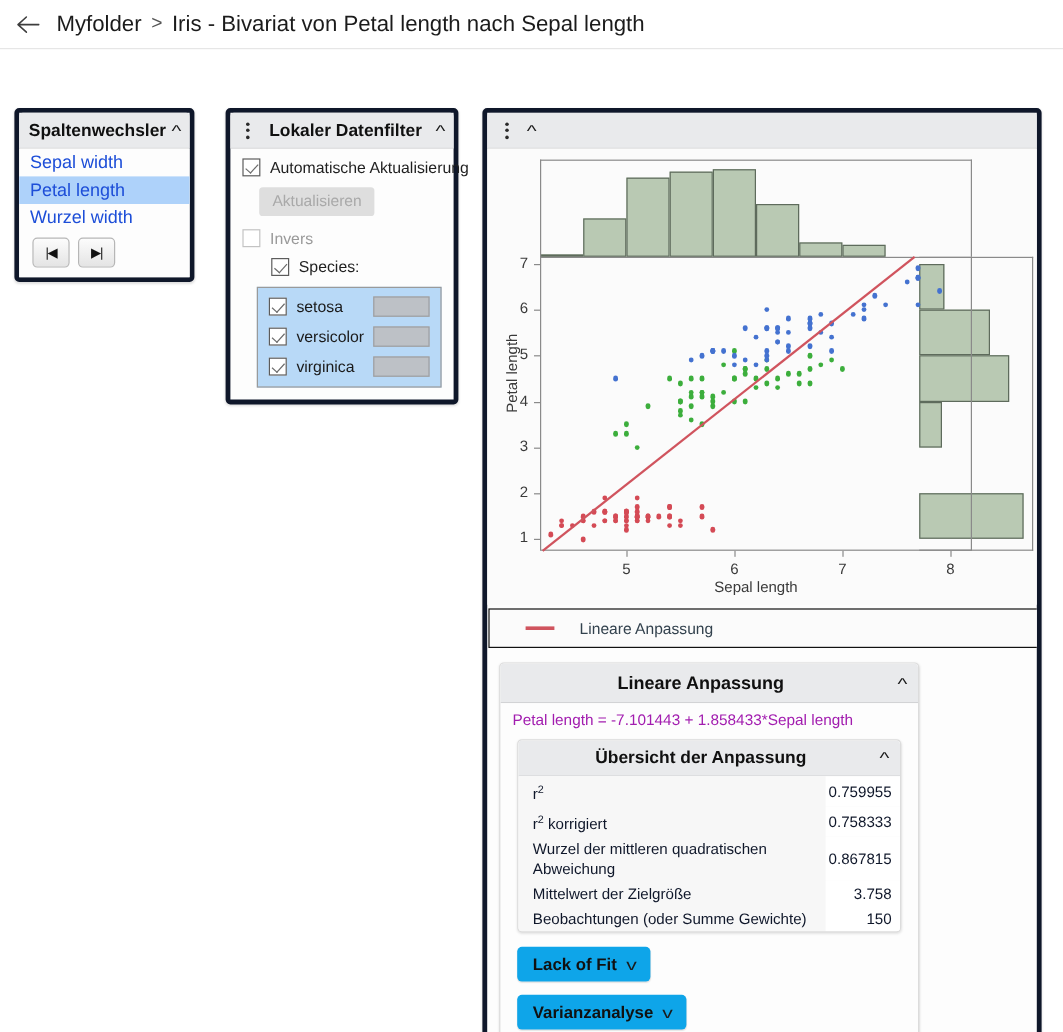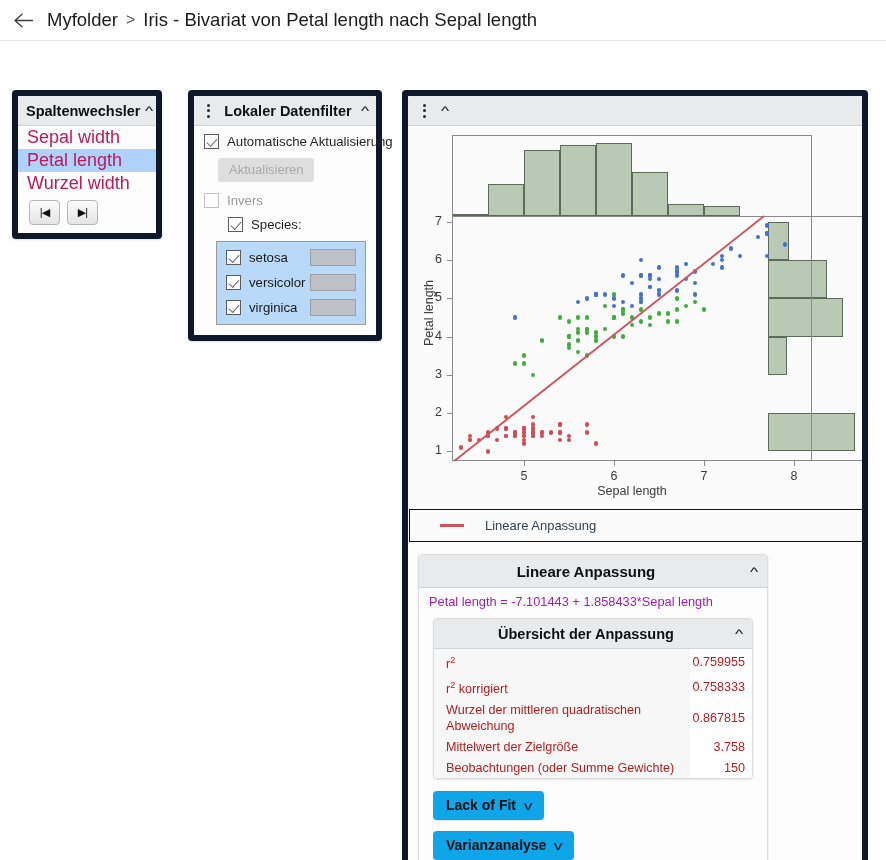--- a/index.html
+++ b/index.html
@@ -48,21 +48,21 @@
   #workspace {
     position: relative;
     width: 886px;
     height: 819px;
   }
 
   
   .panel {
     position: absolute;
     background: #fdfdfd;
-    border: 6px solid #0f172a;
+    border: 4px solid #0f172a;
     border-radius: 4px;
     box-shadow: 0 1px 2px rgba(0,0,0,0.13);
   }
   .panel-head {
     background: #e9eaec;
     border-bottom: 1px solid #d2d3d5;
     border-radius: 3px 3px 0 0;
     display: flex;
     align-items: center;
     height: 30px;
@@ -93,22 +93,22 @@
     margin-left: 6px;
     cursor: pointer;
     line-height: 1;
     transform: scaleX(1.35);
   }
 
   
   #col-switcher { left: 12px; top: 49px; width: 150px; }
   #col-switcher .panel-body { padding: 0 0 6px 0; background: #fdfdfd; }
   .col-item {
-    font-size: 18px;
-    color: #be185d;
+    font-size: 15px;
+    color: #1d4ed8;
     padding: 3px 0 3px 9px;
     cursor: pointer;
     line-height: 17px;
   }
   .col-item.selected { background: #aed2fa; }
   .navbtns { display: flex; gap: 7px; padding: 5px 0 2px 11px; }
   .navbtn {
     width: 31px; height: 25px;
     border: 1px solid #b6b6b6;
     border-radius: 4px;
@@ -257,21 +257,21 @@
     border: 1px solid #dcdcdc;
     border-radius: 4px;
     background: #fff;
     box-shadow: 0 1px 2px rgba(0,0,0,0.10);
     overflow: hidden;
   }
   #fit-summary .panel-head { height: 30px; padding: 0 10px 0 12px; }
   #fit-summary .panel-title { font-size: 14.5px; }
   table.stats { width: 100%; border-collapse: collapse; background: #f7f7f7; }
   table.stats td {
-    font-size: 12.6px; color: #b91c1c;
+    font-size: 12.6px; color: #0f172a;
     padding: 2.5px 0 2.5px 0; line-height: 16px;
   }
   table.stats td.k { padding-left: 12px; }
   table.stats td.v {
     text-align: right; padding-right: 7px;
     background: #fff; width: 62px; white-space: nowrap;
   }
   .sup { font-size: 9px; vertical-align: super; }
 
   .disc-btn {

